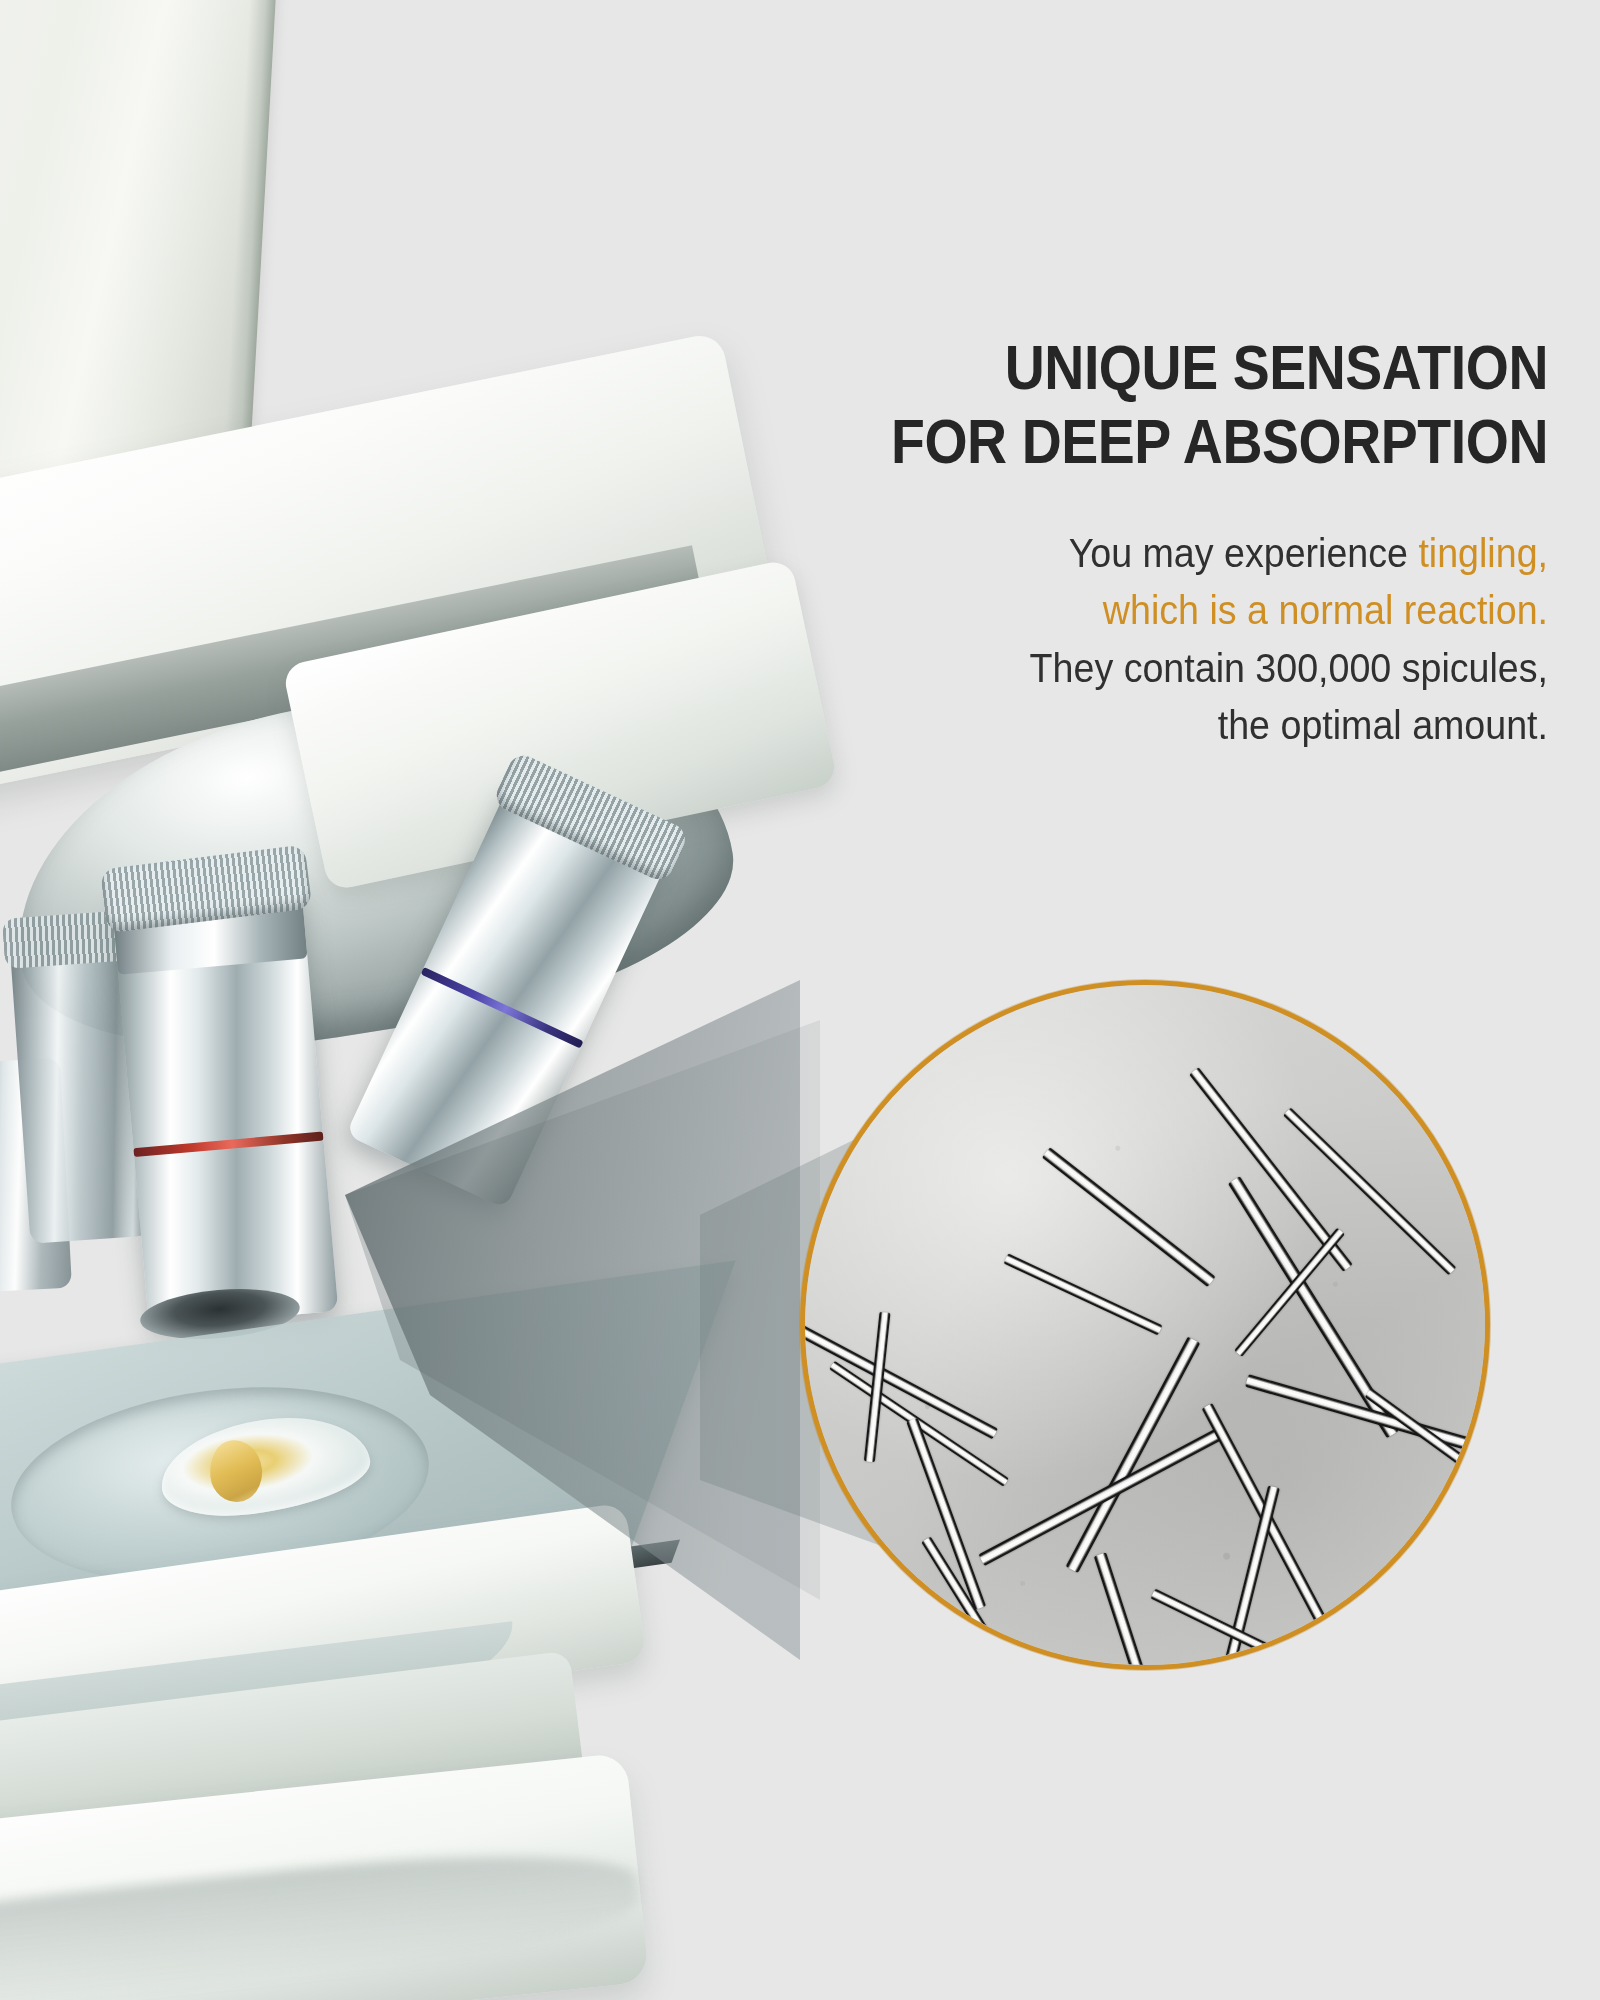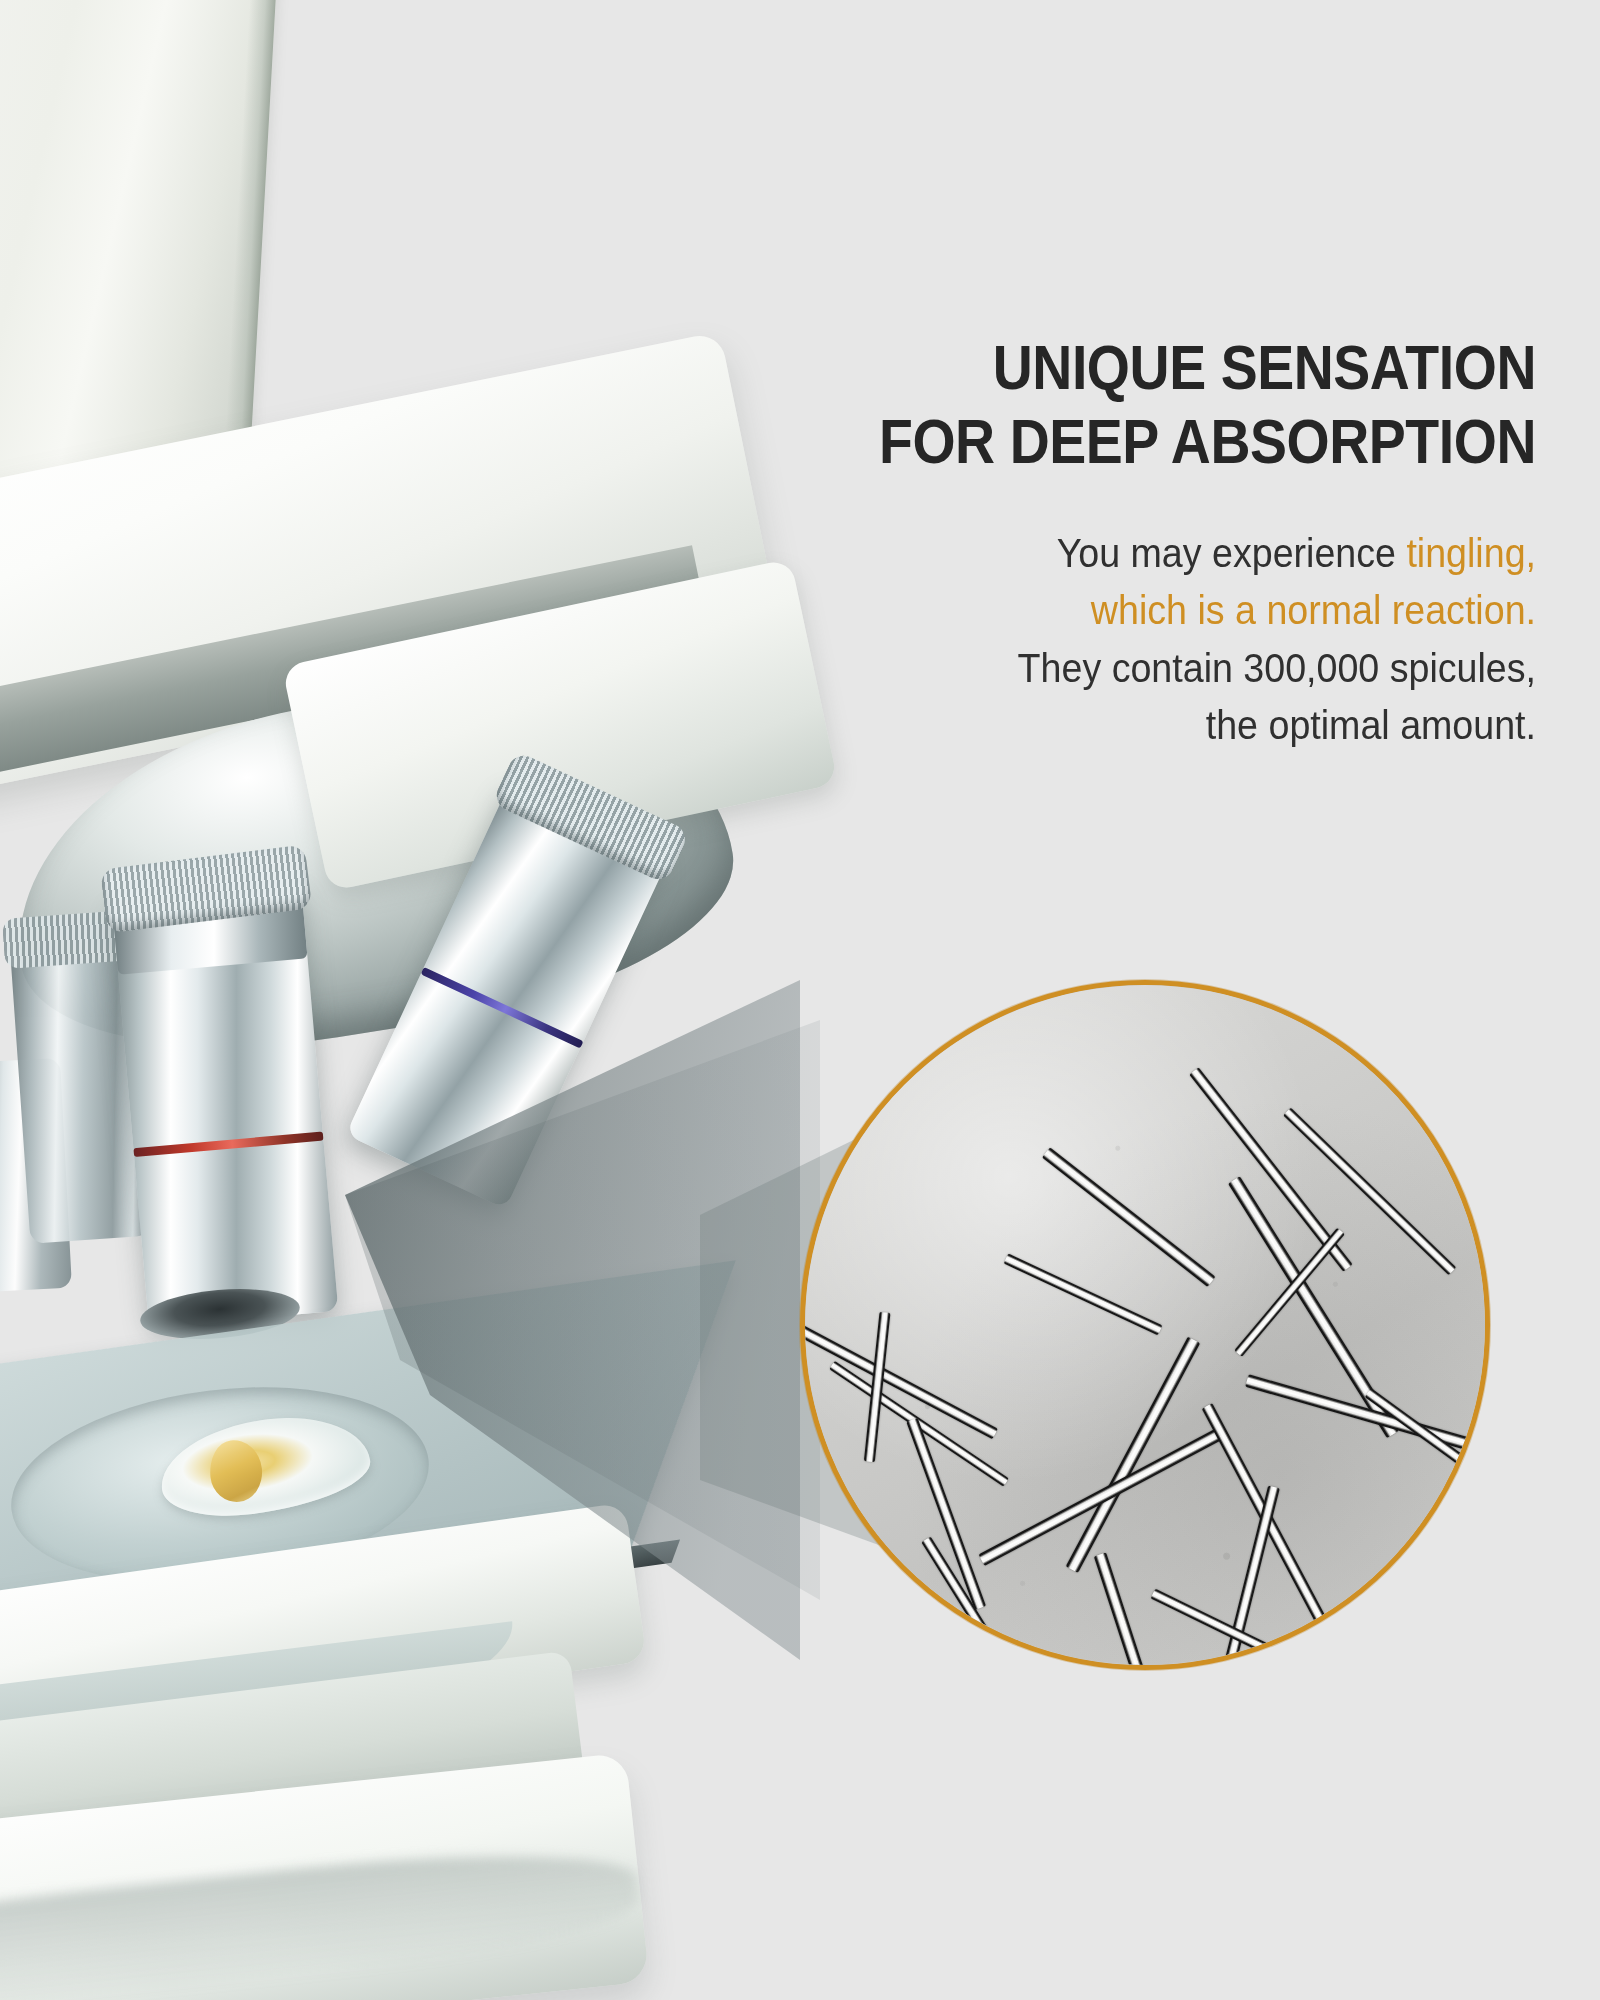--- a/index.html
+++ b/index.html
@@ -7,21 +7,21 @@
     width:1600px;height:2000px;
     background:#e7e7e7;
     font-family:"Liberation Sans", sans-serif;
     overflow:hidden;
   }
   .stage{position:relative;width:1600px;height:2000px;overflow:hidden;background:#e7e7e7;}
 
   
   .copy{
     position:absolute;
-    right:64px;
+    right:52px;
     top:330px;
     width:920px;
     text-align:right;
     z-index:40;
   }
   .headline{
     font-family:"Liberation Sans", sans-serif;
     font-weight:700;
     font-size:63px;
     line-height:1.18;

